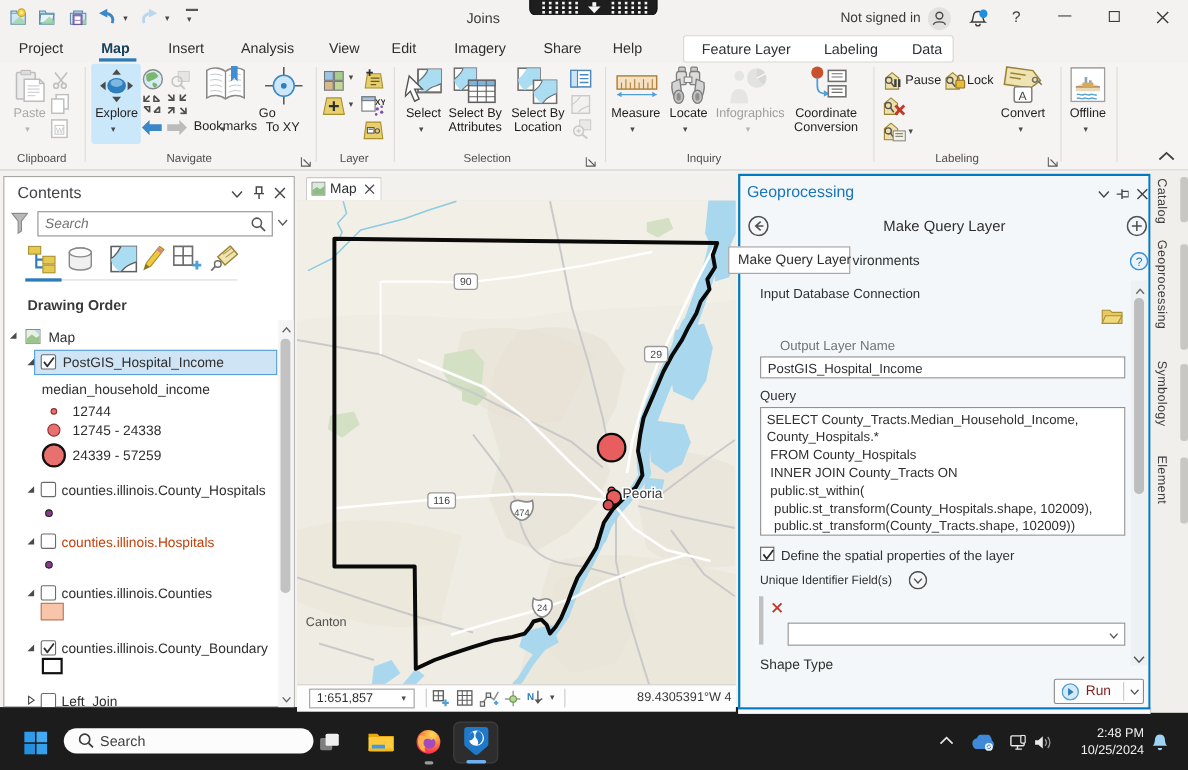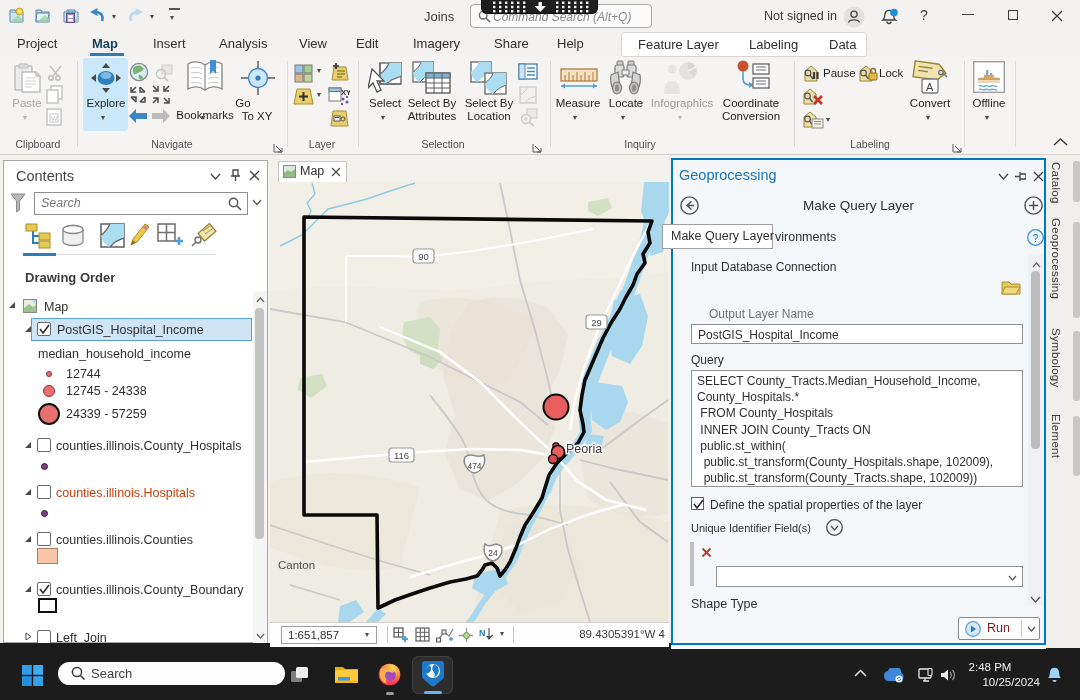--- a/index.html
+++ b/index.html
@@ -73,27 +73,20 @@
       </svg>
     <div class="abs caret" style="left:112px;top:12px">▾</div>
     <svg class="qico" style="left:127px;top:8px" width="18" height="15" viewBox="0 0 18 15">
         <path d="M4 13C2 7 6 4 11 4" fill="none" stroke="#b9d7ee" stroke-width="2.6"></path>
         <path d="M8.5 0L16 4l-7.5 4z" fill="#b9d7ee"></path>
       </svg>
     <div class="abs caret" style="left:150px;top:12px">▾</div>
     <div class="abs" style="left:169px;top:8px;width:11px;height:1.6px;background:#555"></div>
     <div class="abs caret" style="left:170px;top:13px">▾</div>
     <div id="joins">Joins</div>
-    <div id="cmdsearch">
-      <svg class="mag" width="13" height="13" viewBox="0 0 13 13">
-          <circle cx="5.2" cy="5.2" r="3.8" fill="none" stroke="#6a6a6a" stroke-width="1.4"></circle>
-          <path d="M8 8l4 4" stroke="#6a6a6a" stroke-width="1.6"></path>
-        </svg>
-      <div class="ph">Command Search (Alt+Q)</div>
-    </div>
     <div id="notsigned">Not signed in</div>
     <svg class="abs" style="left:843px;top:6px" width="22" height="22" viewBox="0 0 22 22">
         <circle cx="11" cy="11" r="10.5" fill="#e3e1df"></circle>
         <circle cx="11" cy="8.2" r="3.1" fill="none" stroke="#4a4a4a" stroke-width="1.3"></circle>
         <path d="M5.5 16.5c1-3.5 10-3.5 11 0" fill="none" stroke="#4a4a4a" stroke-width="1.3"></path>
       </svg>
     <svg class="abs" style="left:880px;top:8px" width="18" height="17" viewBox="0 0 18 17">
         <path d="M3 12c1.5-1 1.5-4 2-6a4.2 4.2 0 018.3 0c.4 2 .4 5 2 6z" fill="none" stroke="#3c3c3c" stroke-width="1.3"></path>
         <path d="M7 13.5a2 2 0 004 0" fill="none" stroke="#3c3c3c" stroke-width="1.3"></path>
         <circle cx="14" cy="4.5" r="3.8" fill="#1e8fe0"></circle>
@@ -805,21 +798,21 @@
     </svg>
   <svg class="abs" style="left:918px;top:20px" width="16" height="14" viewBox="0 0 16 14">
       <rect x="1" y="1" width="12" height="9" rx="1" fill="none" stroke="#e8e8e8" stroke-width="1.3"></rect>
       <path d="M5 13h6M7 10v3" stroke="#e8e8e8" stroke-width="1.3"></path>
       <rect x="10" y="0.5" width="4" height="7" rx="1" fill="#1b1b1b" stroke="#e8e8e8" stroke-width="1.1"></rect>
     </svg>
   <svg class="abs" style="left:940px;top:20px" width="17" height="14" viewBox="0 0 17 14">
       <path d="M1 5h3l4-3.6v11L4 9H1z" fill="#e8e8e8"></path>
       <path d="M10 4a4.5 4.5 0 010 6M12.5 2a7.5 7.5 0 010 10" stroke="#9a9a9a" stroke-width="1.2" fill="none"></path>
     </svg>
-  <div class="abs" style="left:940px;top:13px;width:100px;text-align:center;font-size:11.5px;color:#f0f0f0">2:48 PM</div>
+  <div class="abs" style="left:940px;top:13px;width:100px;text-align:right;font-size:11.5px;color:#f0f0f0">2:48 PM</div>
   <div class="abs" style="left:940px;top:28px;width:100px;text-align:right;font-size:11.5px;color:#f0f0f0">10/25/2024</div>
   <svg class="abs" style="left:1045px;top:16px" width="19" height="21" viewBox="0 0 19 21">
       <path d="M3 14c1.8-1.2 1.8-5 2.2-7a4.5 4.5 0 018.6 0c.4 2 .4 5.8 2.2 7z" fill="#9ed3f5"></path>
       <path d="M7.5 16a2 2 0 004 0z" fill="#9ed3f5"></path>
     </svg>
 </div>
 <div id="dotpill" class="abs" style="left:481px;top:0;width:117px;height:14px;background:#1e1e1e;border:1px solid #0a0a0a;border-top:none;border-radius:0 0 6px 6px;z-index:30">
   <svg class="abs" style="left:0;top:0" width="117" height="14" viewBox="0 0 117 14">
     <g fill="#f5f5f5">
       <rect x="11" y="1.6" width="2.4" height="2.4"></rect>

